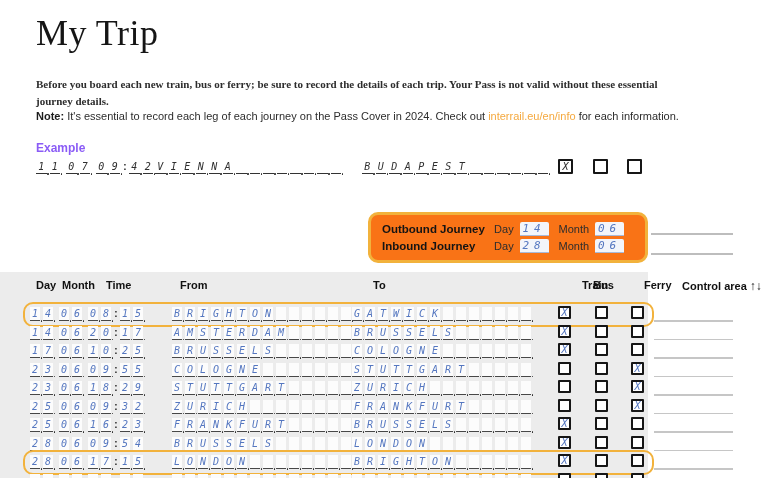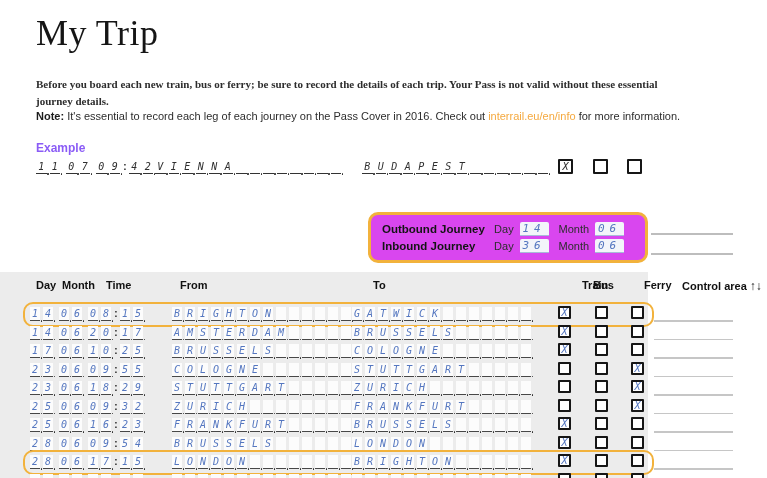--- a/index.html
+++ b/index.html
@@ -31,21 +31,21 @@
 
   .checkbox { position:absolute; width:13px; height:13px; border:2px solid #161616; background:#fff;
            text-align:center; font-family:"DejaVu Sans Mono", monospace; font-style:italic;
            font-size:10px; line-height:10px; color:#5577c0; border-radius:1px; }
   .example-row .checkbox { width:15px; height:15px; line-height:12px; color:#2f2f2f; }
 
   .residence-text { position:absolute; left:36px; top:214px; width:330px; font-size:10.5px;
            line-height:1.5; font-weight:400; color:#2d2d2d; }
 
   .journey-box { position:absolute; left:368px; top:212px; width:280px; height:51px;
-           border:3px solid #f2b23c; border-radius:10px; background:#d946ef; padding:5px 11px;
+           border:3px solid #f2b23c; border-radius:10px; background:#f97316; padding:5px 11px;
            display:flex; flex-direction:column; justify-content:space-around; }
   .jrow  { display:flex; align-items:center; height:18px; }
   .jlabel{ width:128px; font-size:11.5px; font-weight:700; color:#141414; }
   .dm    { font-size:11px; color:#2d2d2d; margin-right:6px; }
   .chip  { width:33px; margin-right:10px; text-align:center; font-family:"DejaVu Sans Mono", monospace;
            font-style:italic; font-size:11px; color:#5577c0; letter-spacing:5px;
            background:#f3f5fa; border-bottom:1.8px solid #a8bad9; border-radius:2px 2px 0 0; }
   .box-line { position:absolute; height:1.5px; background:#bdbdbd; left:651px; width:82px; }
 
   
@@ -72,21 +72,21 @@
 </style>
 </head>
 <body>
 
 <div class="page">
 
   <h1 class="title">My Trip</h1>
 
   <p class="intro">Before you board each new train, bus or ferry; be sure to record the details of each trip. Your Pass is not valid without these essential journey details.</p>
 
-  <p class="note"><b>Note:</b><span> It's essential to record each leg of each journey on the Pass Cover in 2016. Check out </span><a href="#">interrail.eu/en/info</a><span> for more information.</span></p>
+  <p class="note"><b>Note:</b><span> It's essential to record each leg of each journey on the Pass Cover in 2024. Check out </span><a href="#">interrail.eu/en/info</a><span> for each information.</span></p>
 
   <div class="example-label">Example</div>
 
   <div class="example-row printed" style="position:absolute; top:160px; left:0; width:767px; height:19px;">
     <span class="field f-day" style="top:0;">
         <span class="cell">1</span>
         <span class="cell">1</span>
       </span>
     <span class="field f-month" style="top:0;">
         <span class="cell">0</span>
@@ -141,21 +141,21 @@
     <div class="jrow">
       <span class="jlabel">Outbound Journey</span>
       <span class="dm">Day</span>
       <span class="chip">14</span>
       <span class="dm">Month</span>
       <span class="chip">06</span>
     </div>
     <div class="jrow">
       <span class="jlabel">Inbound Journey</span>
       <span class="dm">Day</span>
-      <span class="chip">36</span>
+      <span class="chip">28</span>
       <span class="dm">Month</span>
       <span class="chip">06</span>
     </div>
   </div>
   <div class="box-line" style="top:233px;"></div>
   <div class="box-line" style="top:253px;"></div>
 
   <div class="table-bg"></div>
 
   <div class="thead" style="left:36px;">Day</div>

